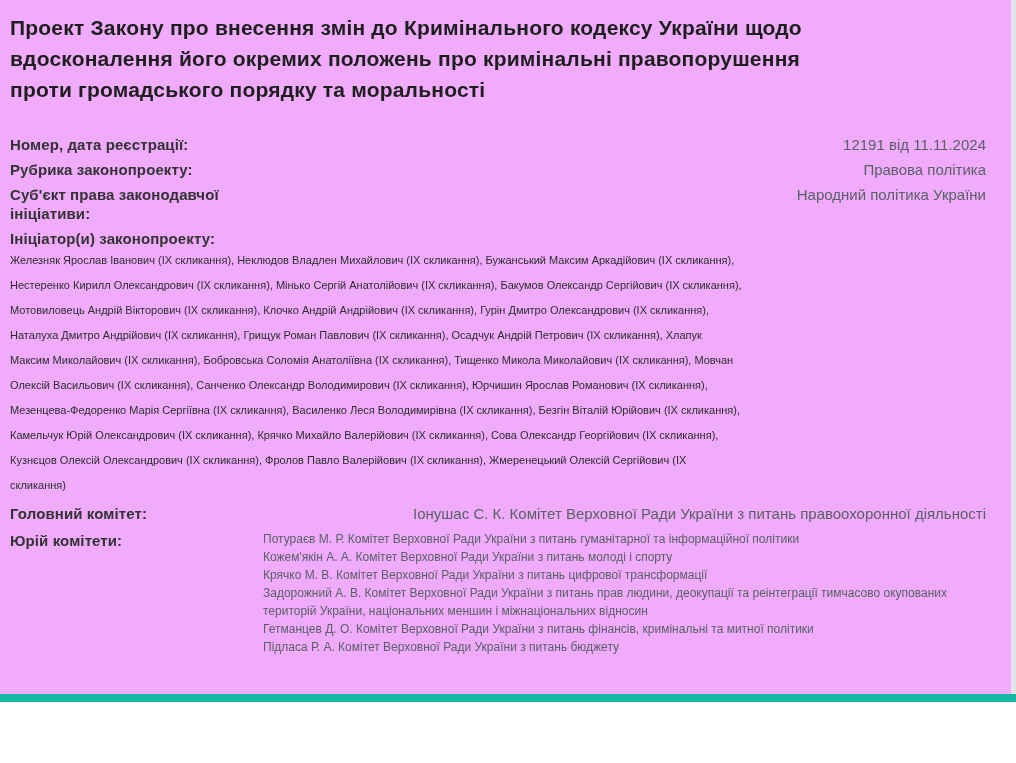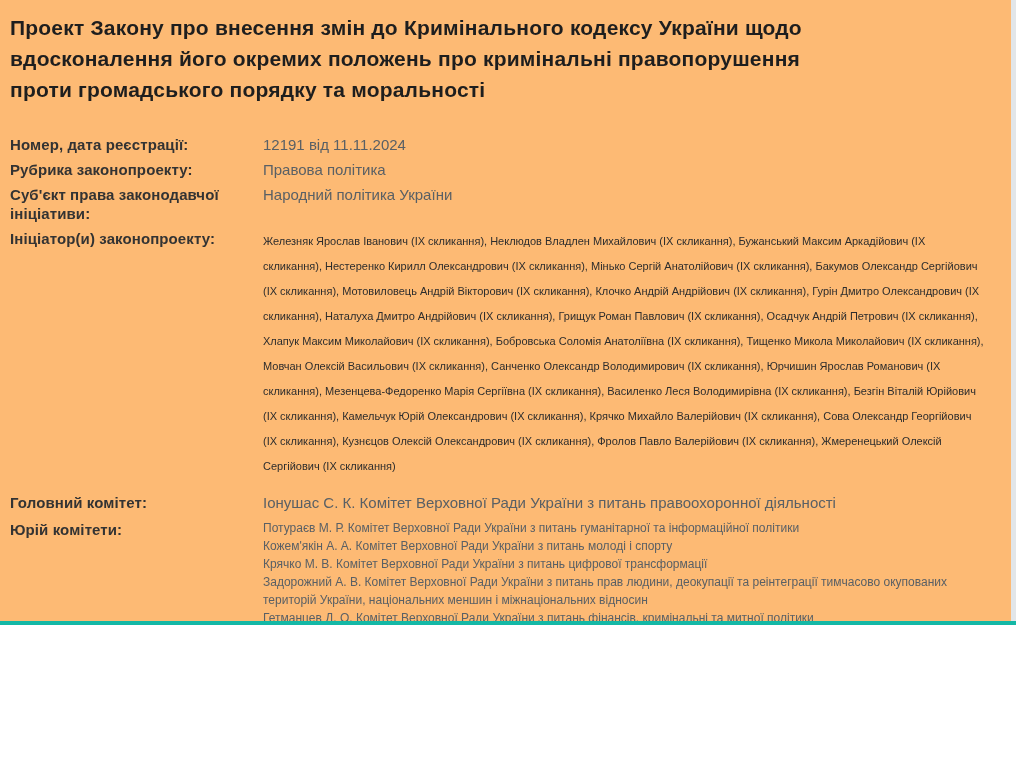--- a/index.html
+++ b/index.html
@@ -1,57 +1,57 @@
 <!DOCTYPE html>
 <html lang="uk"><head>
 <meta charset="utf-8">
 <style>
   * { margin: 0; padding: 0; box-sizing: border-box; }
   html, body { background: #ffffff; }
   body { font-family: "Liberation Sans", sans-serif; }
   .page {
     position: relative;
     width: 1016px;
-    height: 625px;
-    background: #fdba74;
+    height: 702px;
+    background: #f0abfc;
     overflow: hidden;
-    border-bottom: 4px solid #14b8a6;
+    border-bottom: 8px solid #14b8a6;
   }
   .scrollbar-track {
     position: absolute;
     top: 0; right: 0;
     width: 5px; height: 100%;
     background: #e2e6e9;
   }
   .content { padding: 8px 30px 0 10px; }
   .page-title {
     font-size: 21px;
     font-weight: 700;
     line-height: 31px;
     color: #1e1e1e;
     max-width: 850px;
     margin: 4px 0 30px 0;
     letter-spacing: 0.2px;
   }
-  .field-row { display: flex; align-items: flex-start; margin-bottom: 6px; }
+  .field-row { display: flex; align-items: flex-start; margin-bottom: 6px; justify-content: space-between; }
   .field-label {
     width: 253px; min-width: 253px;
     padding-right: 18px;
     font-size: 15px; font-weight: 700;
     line-height: 19px;
     color: #333333;
     letter-spacing: 0.1px;
   }
   .field-value {
     font-size: 15px;
     line-height: 19px;
     color: #5a6065;
     max-width: 732px;
   }
-  .row-initiators { margin-top: 2px; margin-bottom: 14px; }
+  .row-initiators { margin-top: 2px; margin-bottom: 6px; flex-direction: column; }
   .initiators-value {
     font-weight: 400;
     color: #2d2d2d;
     line-height: 25px;
     font-size: 11px;
   }
   .row-main-committee { margin-bottom: 8px; }
   .committee-list .committee-item {
     font-size: 12px;
     line-height: 17.5px;

